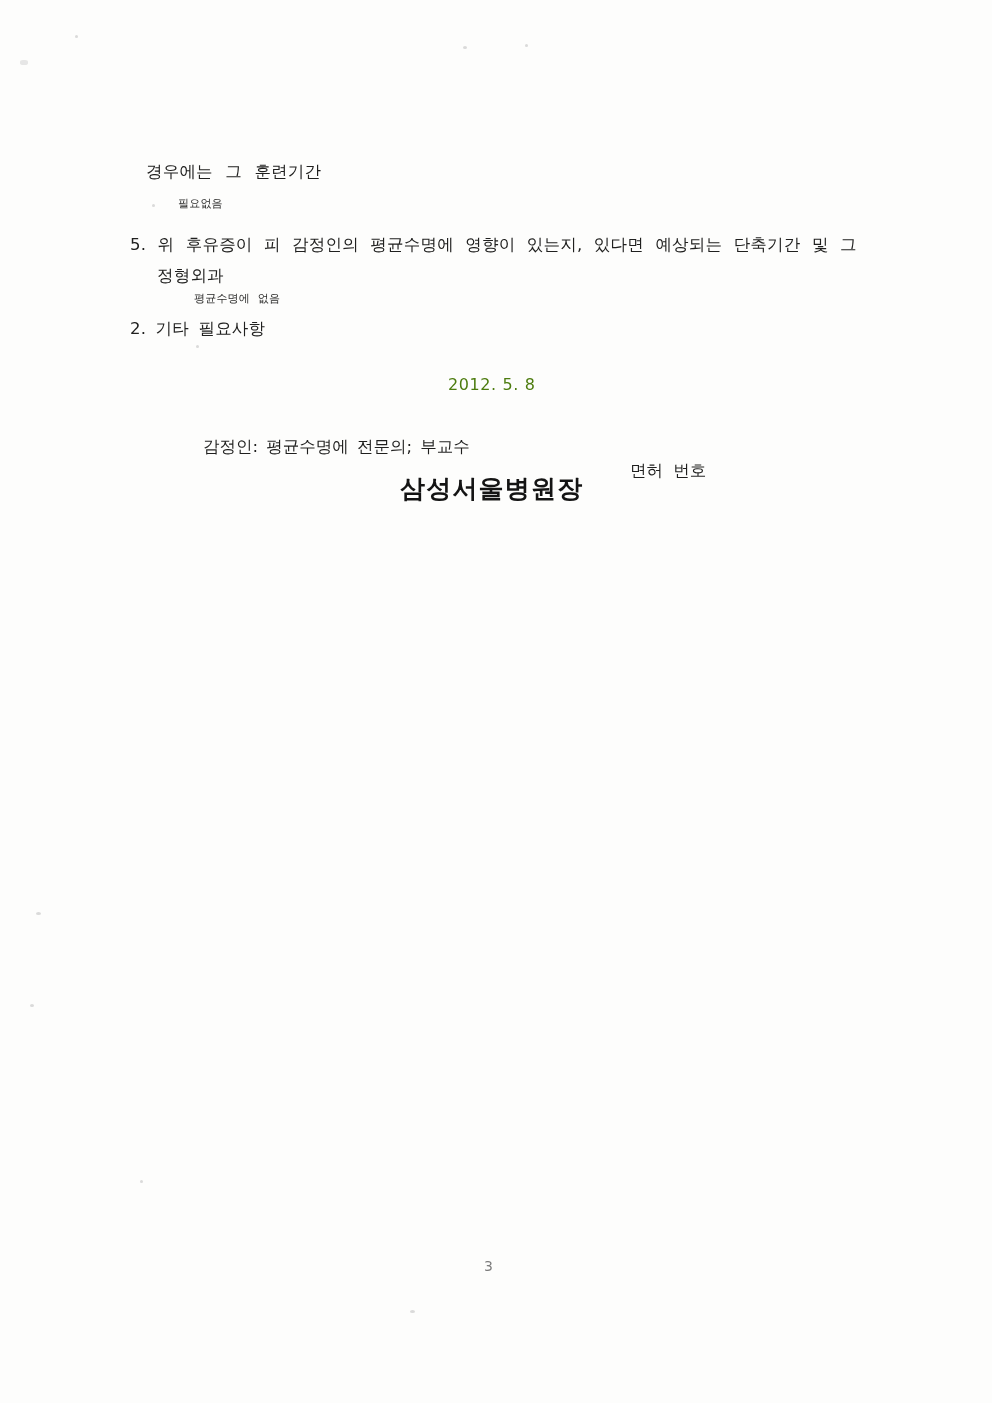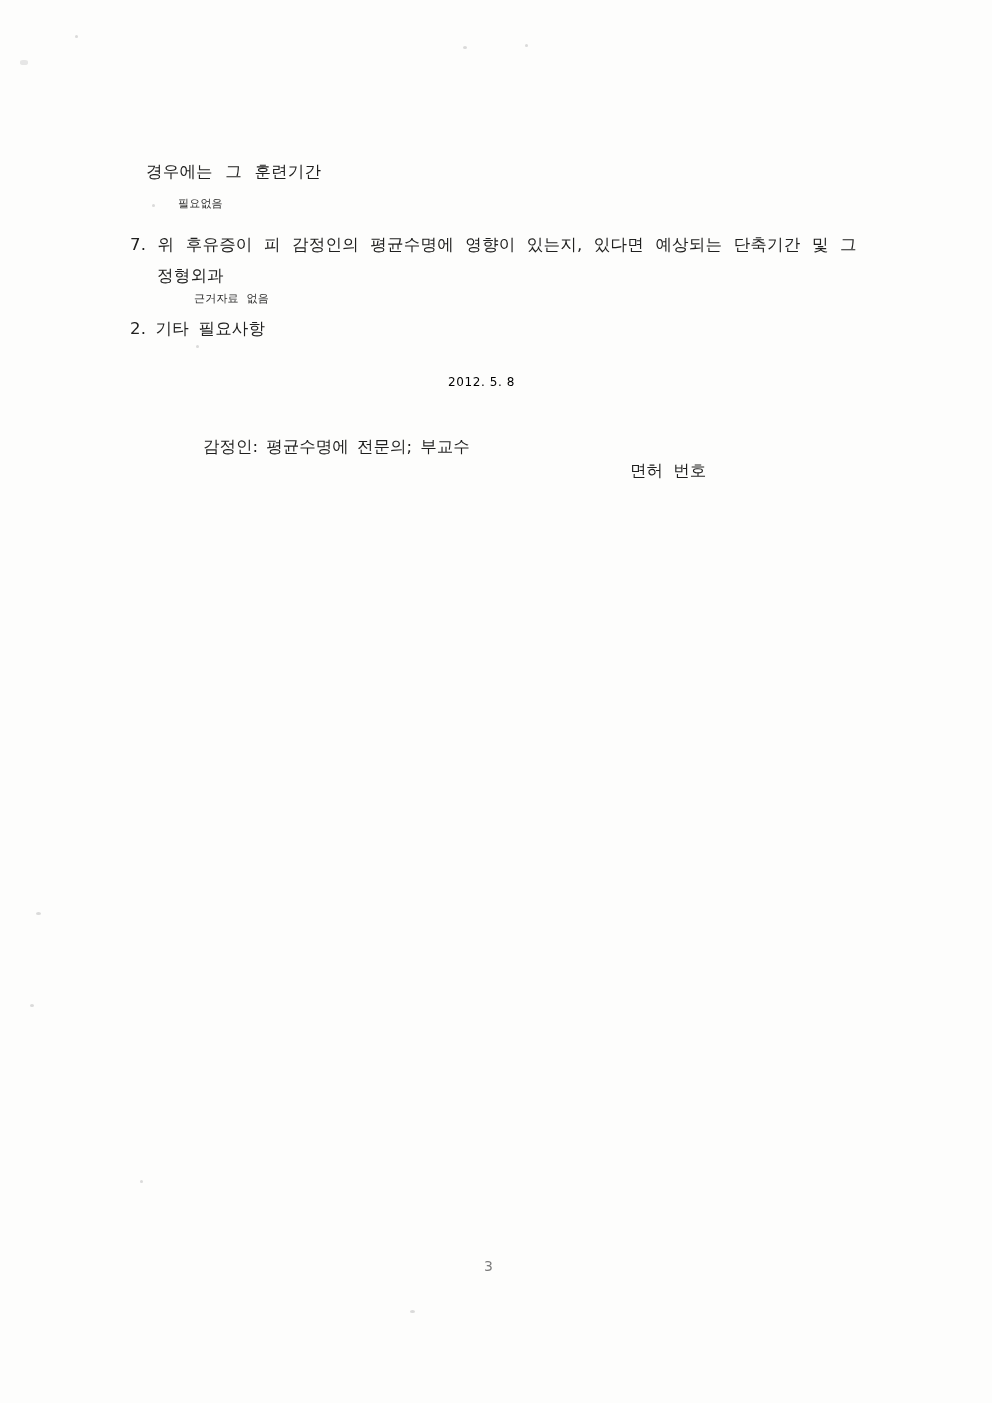--- a/index.html
+++ b/index.html
@@ -45,23 +45,23 @@
   }
   .spaced {
     
     word-spacing: 3px;
   }
   .wide {
     word-spacing: 7px;
   }
   .date-line {
     position: absolute;
-    font-size: 12px;
+    font-size: 16px;
     letter-spacing: .6px;
-    color: #000000;
+    color: #4d7c0f;
   }
   .sign-line {
     position: absolute;
     font-size: 16.5px;
     color: #1f1f1e;
   }
   .license-line {
     position: absolute;
     font-size: 16.5px;
     color: #1f1f1e;
@@ -100,31 +100,32 @@
   <div class="speck" style="left:410px; top:1310px; width:5px; height:3px;"></div>
   <div class="speck" style="left:140px; top:1180px; width:3px; height:3px;"></div>
   <div class="smudge" style="left:20px; top:60px; width:8px; height:5px;"></div>
 
   <div class="doc-body">
 
     <div class="line wide" style="left:146px; top:161px;">경우에는 그 훈련기간</div>
 
     <div class="line indent-answer" style="left:178px; top:196px;">필요없음</div>
 
-    <div class="line spaced" style="left:130px; top:234px; word-spacing:6px;">7. 위 후유증이 피 감정인의 평균수명에 영향이 있는지, 있다면 예상되는 단축기간 및 그</div>
+    <div class="line spaced" style="left:130px; top:234px; word-spacing:6px;">5. 위 후유증이 피 감정인의 평균수명에 영향이 있는지, 있다면 예상되는 단축기간 및 그</div>
 
     <div class="line" style="left:157px; top:265px;">정형외과</div>
 
-    <div class="line indent-answer" style="left:194px; top:291px; word-spacing:4px;">근거자료 없음</div>
+    <div class="line indent-answer" style="left:194px; top:291px; word-spacing:4px;">평균수명에 없음</div>
 
     <div class="line" style="left:130px; top:318px; word-spacing:4px;">2. 기타 필요사항</div>
 
     <div class="date-line" style="left:448px; top:375px;">2012. 5. 8</div>
 
     <div class="sign-line" style="left:203px; top:436px; word-spacing:3px;">감정인: 평균수명에 전문의;  부교수</div>
 
     <div class="license-line" style="left:630px; top:460px; word-spacing:5px;">면허 번호</div>
 
+    <div class="hospital" style="left:400px; top:472px;">삼성서울병원장</div>
 
     <div class="page-number" style="left:484px; top:1258px;">3</div>
 
   </div>
 </div>
 
 </body></html>

